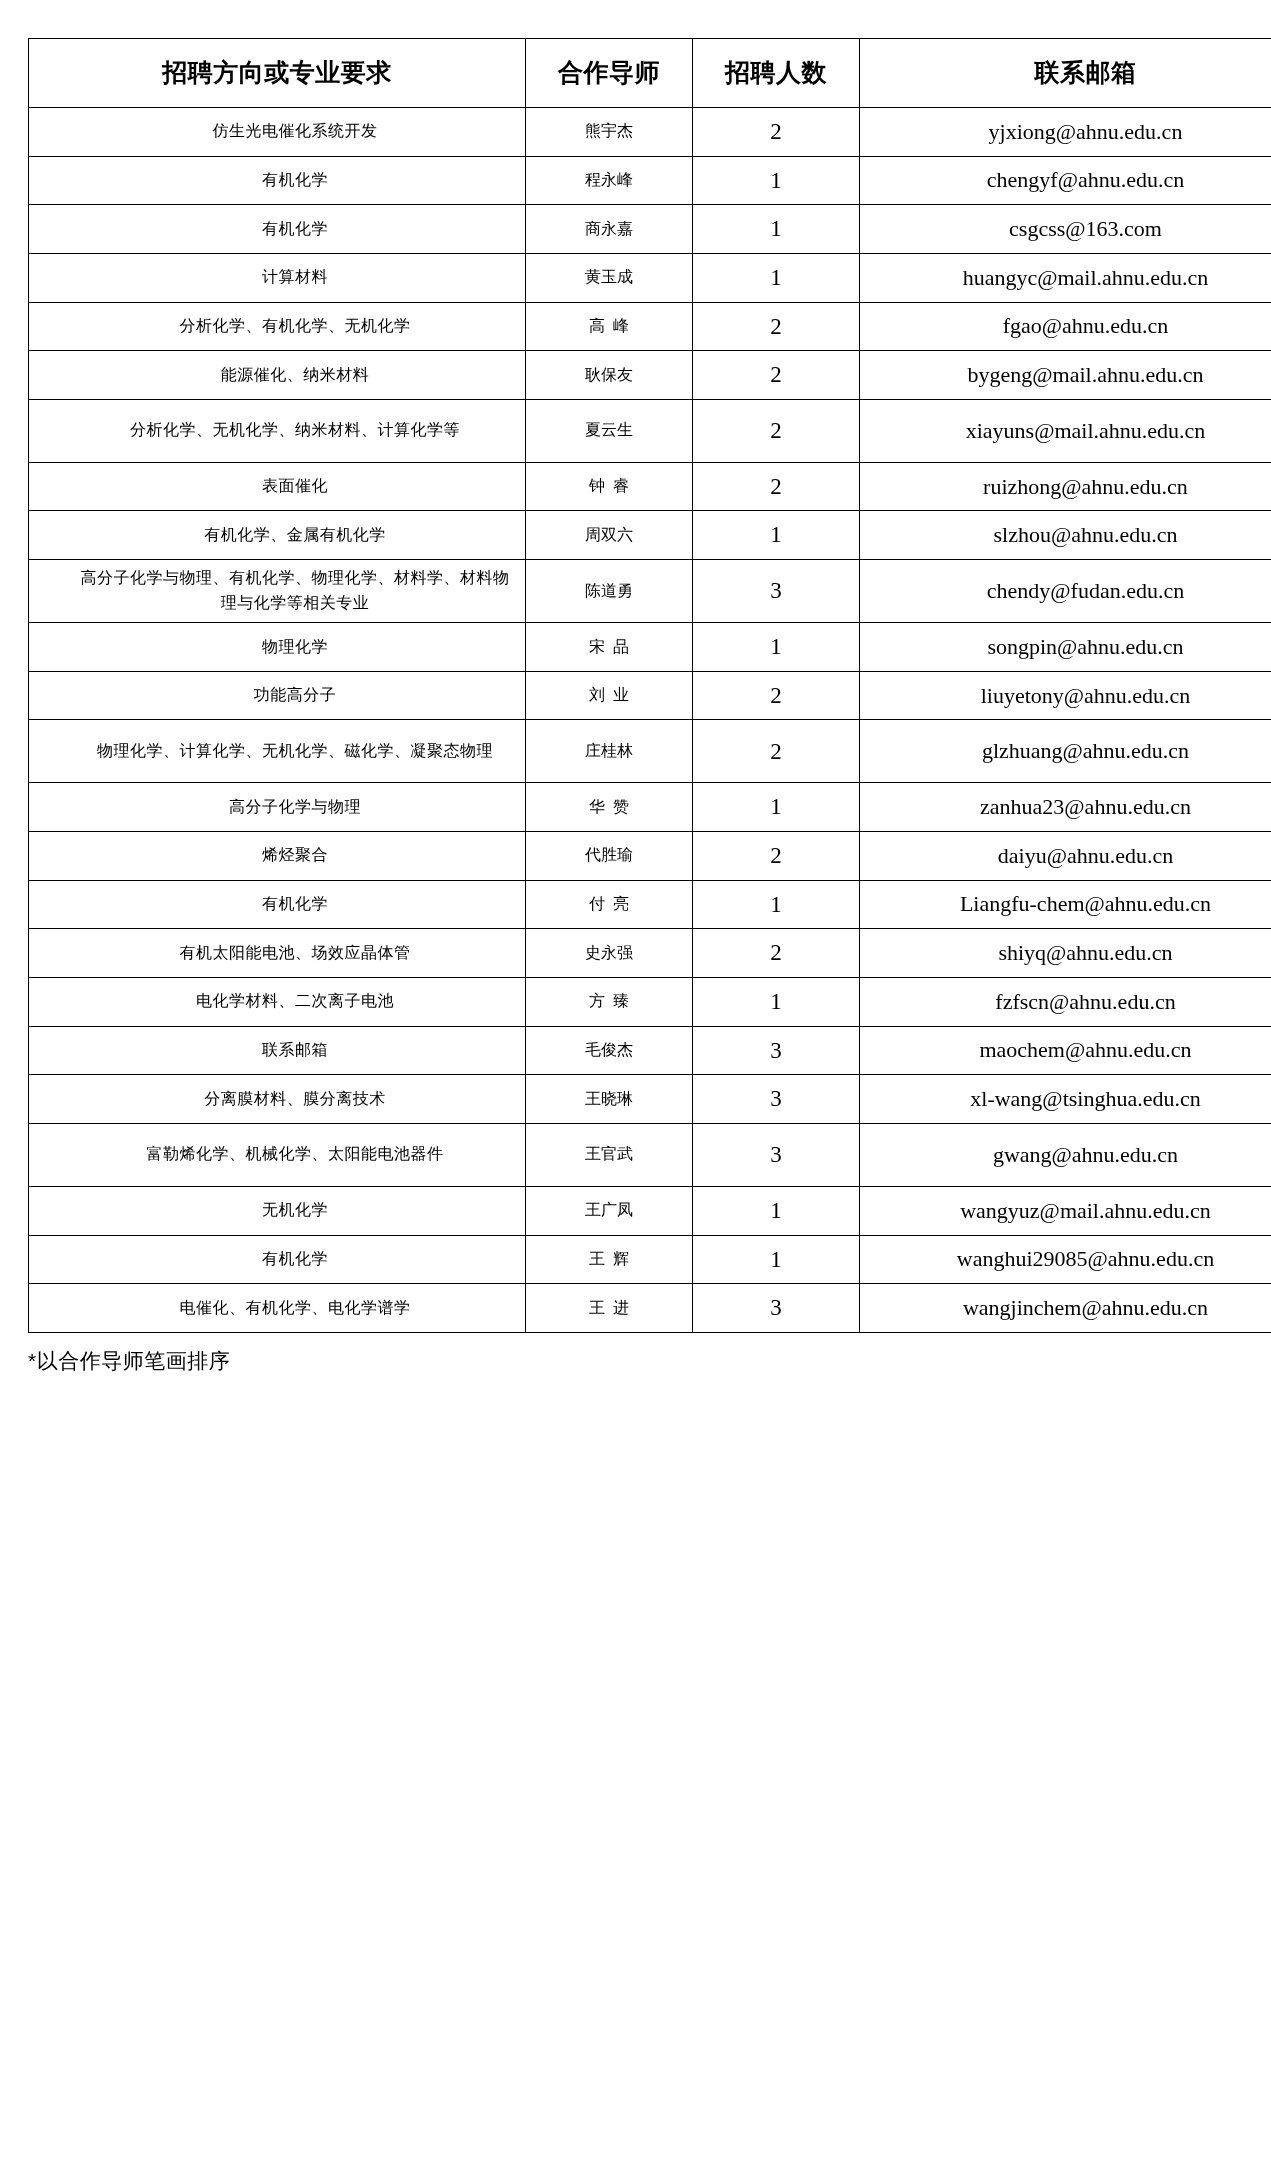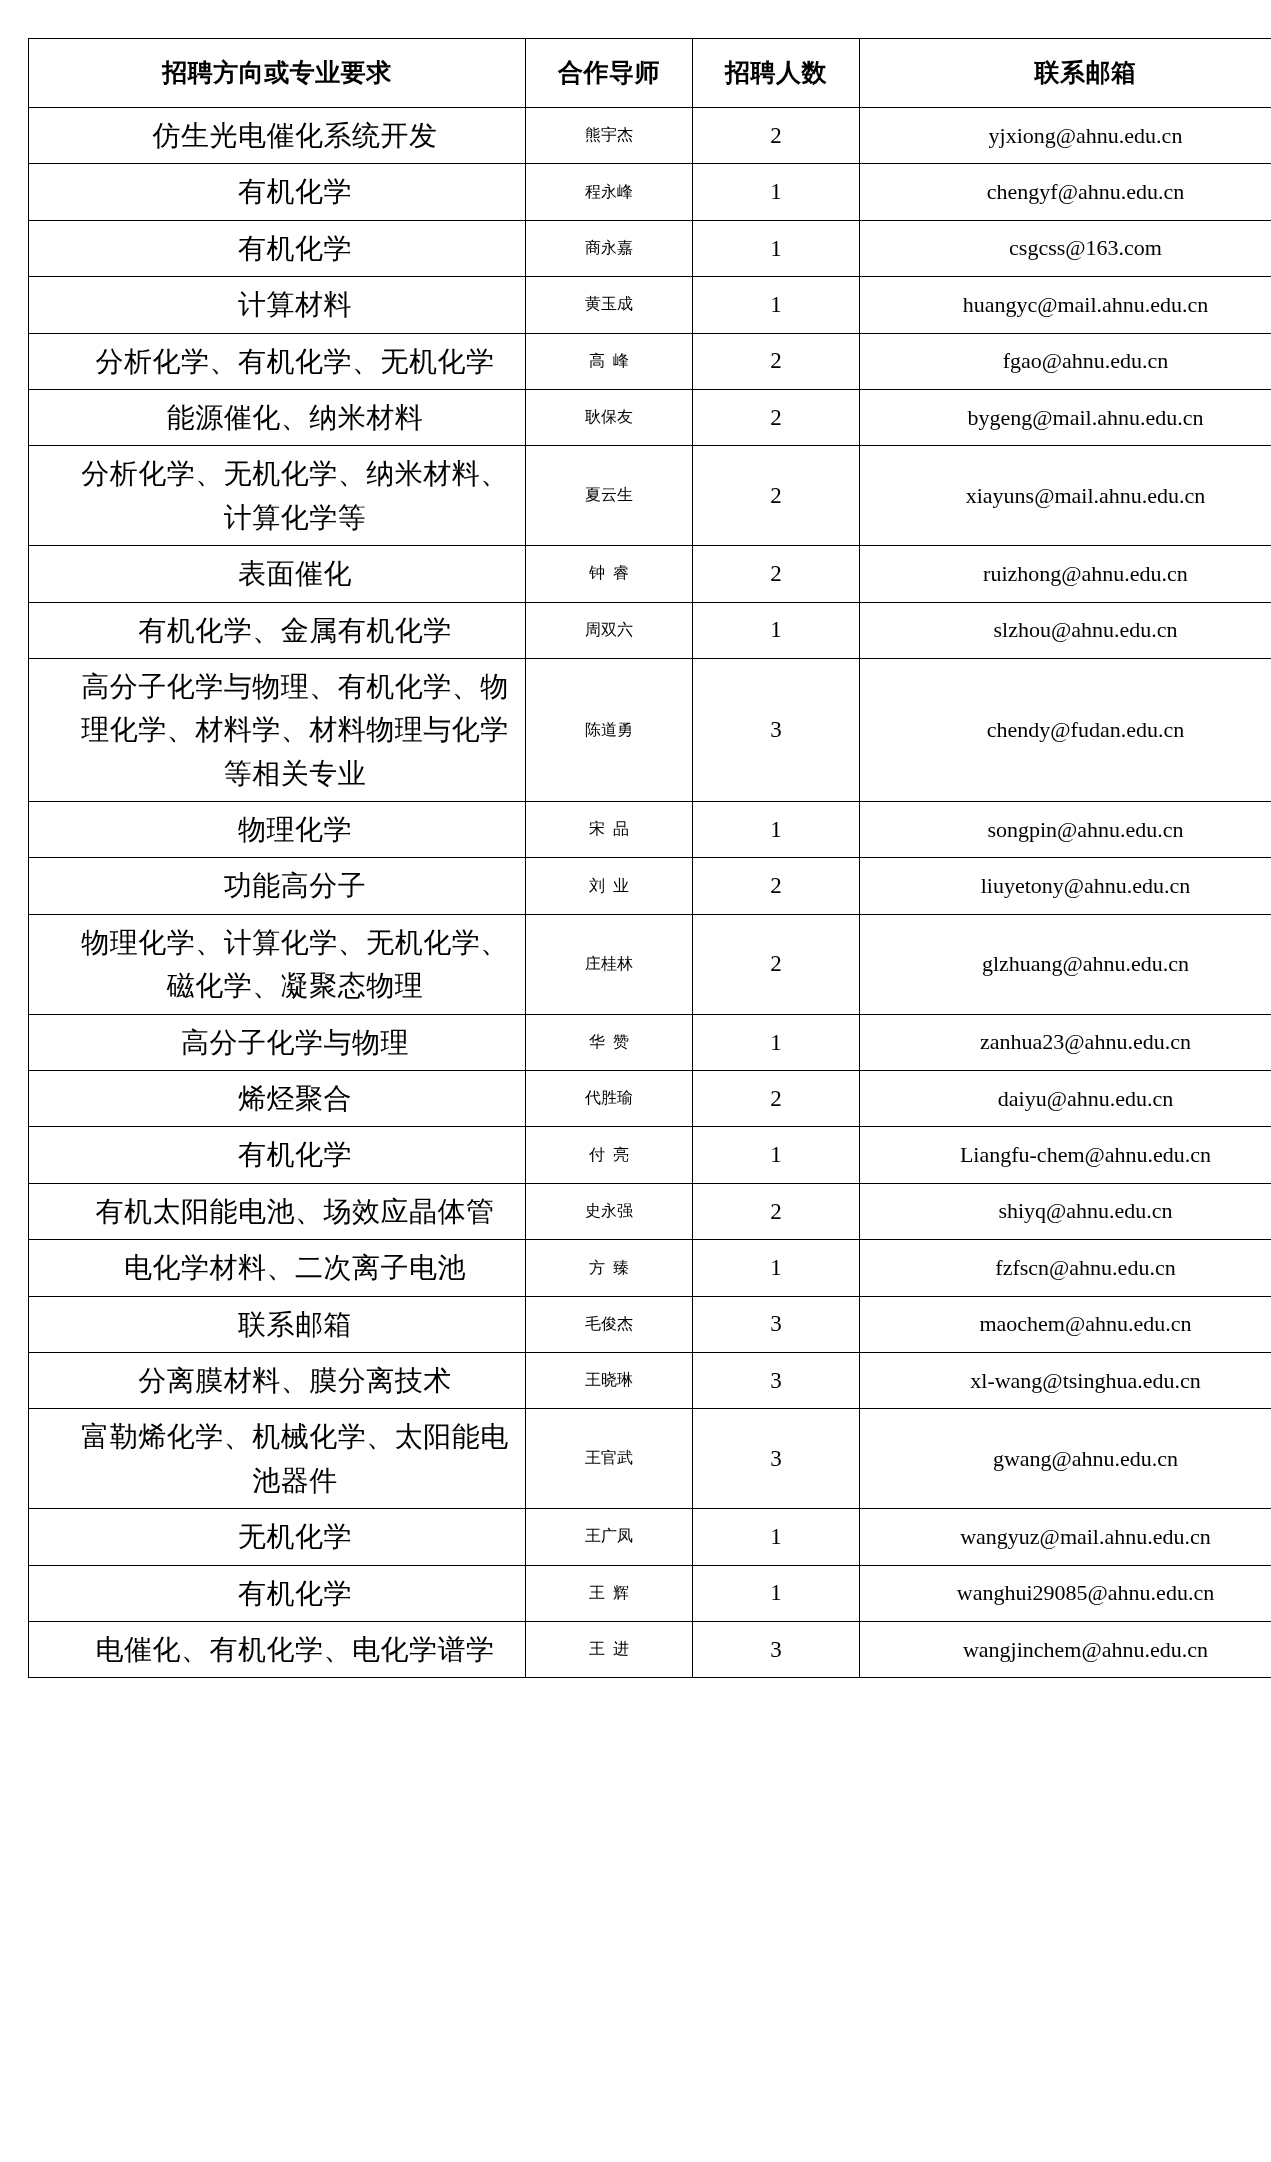--- a/index.html
+++ b/index.html
@@ -41,21 +41,21 @@
   }
   .col-major   { width: 480px; border-radius: 29px; }
   .col-mentor  { width: 150px; }
   .col-count   { width: 150px; }
   .col-email   { width: 435px; }
 
   tbody td {
     font-size: 24px;
   }
   tbody td.major {
-    font-size: 28px;
+    font-size: 16px;
     letter-spacing: 0.5px;
     padding-left: 44px;
   }
   tbody td.mentor {
     font-size: 16px;
     white-space: pre;
   }
   tbody td.count {
     font-size: 23px;
   }
@@ -228,14 +228,15 @@
         </tr>
         <tr>
           <td class="major">电催化、有机化学、电化学谱学</td>
           <td class="mentor">王  进</td>
           <td class="count">3</td>
           <td class="email">wangjinchem@ahnu.edu.cn</td>
         </tr>
       </tbody>
   </table>
 
+  <div class="note">*以合作导师笔画排序</div>
 
 </div>
 
 </body></html>

